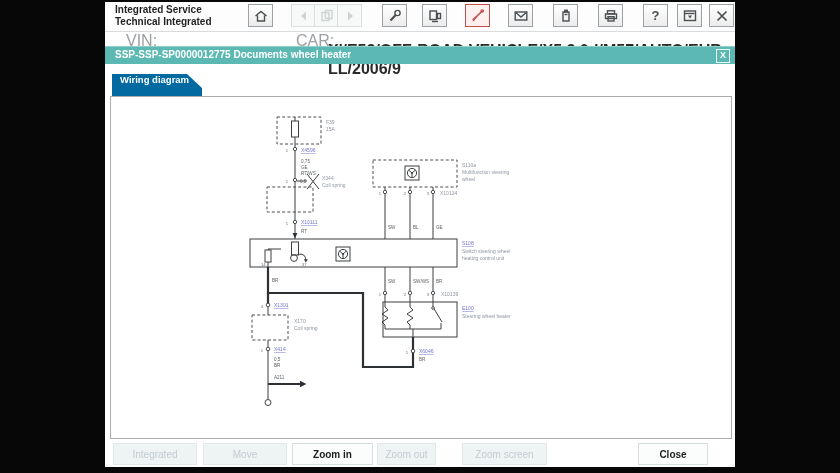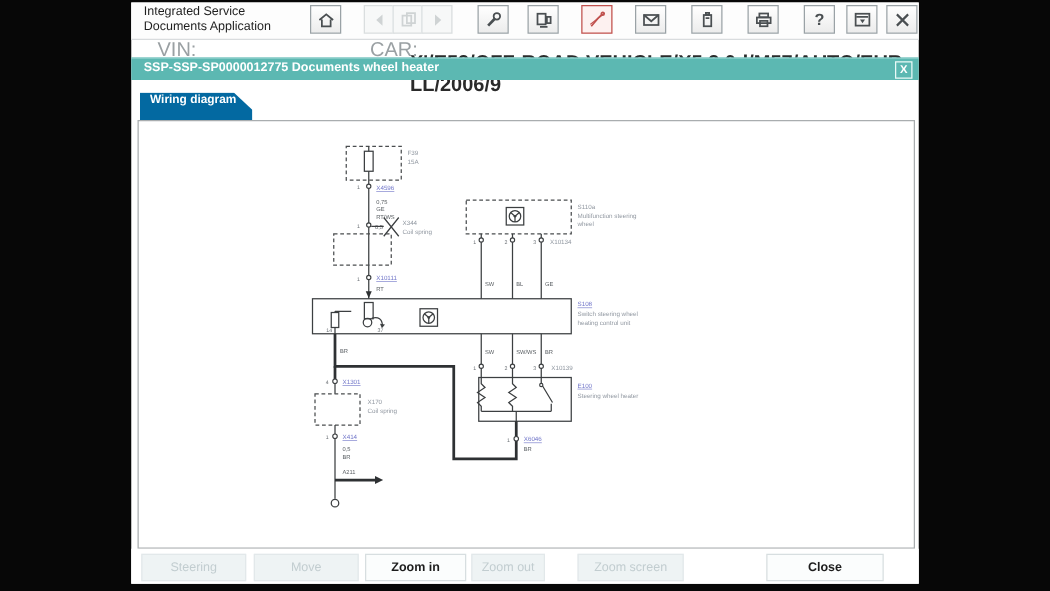--- a/index.html
+++ b/index.html
@@ -2,21 +2,21 @@
 <html><head>
 <meta charset="utf-8">
 <style>
   html,body{margin:0;padding:0;background:#070707;}
   .screen{position:relative;width:840px;height:473px;background:#070707;overflow:hidden;
           font-family:"Liberation Sans",sans-serif;-webkit-font-smoothing:antialiased;}
   .content{position:absolute;left:105px;top:2px;width:630px;height:465px;background:#fff;}
 
   
   .toolbar{position:absolute;left:0;top:0;width:100%;height:29px;background:#fdfdfd;border-bottom:1px solid #d9dcde;}
-  .app-title{position:absolute;left:10px;top:2px;font-size:10px;font-weight:normal;color:#1f1f1f;line-height:12px;}
+  .app-title{position:absolute;left:10px;top:2px;font-size:10px;font-weight:bold;color:#1f1f1f;line-height:12px;}
   .ibtn{position:absolute;top:2px;width:25px;height:23px;box-sizing:border-box;border:1px solid #9aa2a6;
         background:linear-gradient(#ffffff,#ececec);display:flex;align-items:center;justify-content:center;}
   .ibtn svg{stroke:#4a4f52;fill:none;stroke-width:1.4;}
   .ibtn .fillme{fill:#4a4f52;stroke:none;}
   .ibtn.dis{border-color:#dadedf;background:#f7f8f8;}
   .ibtn.dis svg{stroke:#cfd3d4;}
   .ibtn.dis .fillme{fill:#cfd3d4;}
   .ibtn.warn{border-color:#c0504d;background:#fdf1f0;}
   .ibtn.warn svg{stroke:#c0504d;}
   .qmark{font-size:13px;font-weight:bold;color:#4a4f52;}
@@ -59,21 +59,21 @@
 </style>
 </head>
 <body>
 
 <div class="screen">
   <div class="content">
 
     <div class="toolbar">
       <div class="app-title">
         <div>Integrated Service</div>
-        <div>Documents Application</div>
+        <div>Technical Integrated</div>
       </div>
 
       <div class="ibtn" style="left:143px">
         <svg width="16" height="16">
             <path d="M2.5 8 L8 3.5 L13.5 8 M4.5 7.5 V13 H11.5 V7.5"></path>
           </svg>
       </div>
       <div class="ibtn dis" style="left:186px">
         <svg width="16" height="16">
             <polygon class="fillme" points="10,3.5 5,8 10,12.5"></polygon>
@@ -290,33 +290,33 @@
         <text class="dtx" x="274" y="365">BR</text>
         <text class="dtx" x="274" y="377">A211</text>
         <path class="wire2" d="M268 382 H301"></path>
         <polygon fill="#2e3133" points="300,378.8 300,385.2 306.5,382"></polygon>
         <circle class="comp" cx="268" cy="400.5" r="3"></circle>
       </svg>
     </div>
 
     <div class="footer">
       <div class="fbtn" style="left:8px;width:84px">
-        <span>Steering</span>
+        <span>Integrated</span>
       </div>
       <div class="fbtn" style="left:98px;width:84px">
         <span>Move</span>
       </div>
       <div class="fbtn en" style="left:187px;width:81px">
         <span>Zoom in</span>
       </div>
       <div class="fbtn" style="left:272px;width:59px">
         <span>Zoom out</span>
       </div>
       <div class="fbtn" style="left:357px;width:85px">
         <span>Zoom screen</span>
       </div>
-      <div class="fbtn en" style="left:508px;width:94px">
+      <div class="fbtn en" style="left:533px;width:70px">
         <span>Close</span>
       </div>
     </div>
 
   </div>
 </div>
 
 </body></html>

